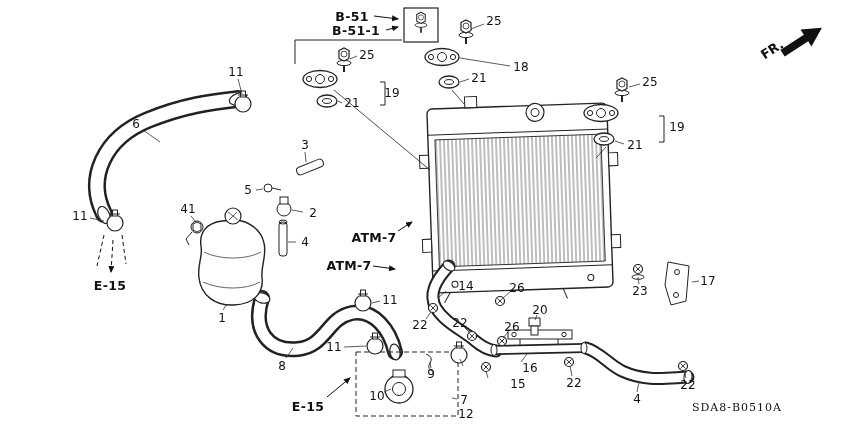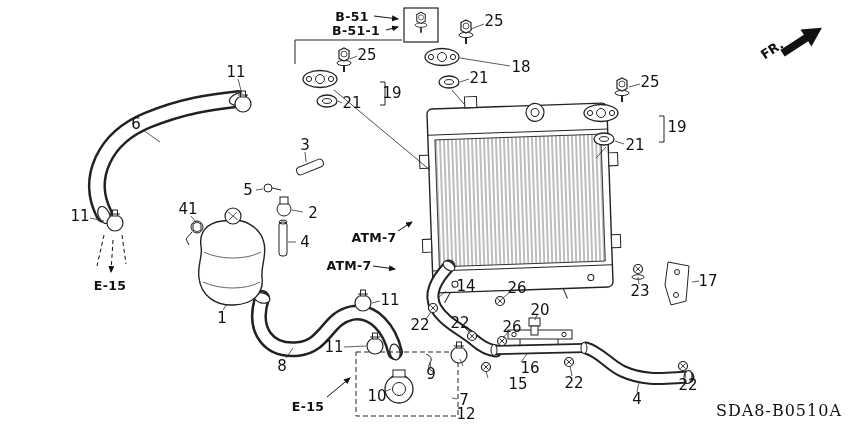--- a/index.html
+++ b/index.html
@@ -9,34 +9,34 @@
     position: relative;
     width: 850px; height: 425px;
     background: #fff;
     overflow: hidden;
   }
   #art { position: absolute; left: 0; top: 0; }
   #callouts { position: absolute; left: 0; top: 0; width: 100%; height: 100%; pointer-events: none; }
   .callout {
     position: absolute;
     transform: translate(-50%, -50%);
-    font-size: 15px;
+    font-size: 12px;
     color: #111;
     white-space: nowrap;
     font-family: "DejaVu Sans", sans-serif;
   }
   .callout.bold {
     font-weight: bold;
     font-size: 12.5px;
     letter-spacing: 0.3px;
   }
   .code {
     position: absolute;
-    left: 716px; top: 401px;
-    font-size: 16px;
+    left: 692px; top: 401px;
+    font-size: 11px;
     letter-spacing: 1px;
     color: #111;
     font-family: "DejaVu Serif", serif;
   }
   .fr {
     position: absolute;
     left: 760px; top: 42px;
     font-weight: bold;
     font-size: 13px;
     color: #111;

